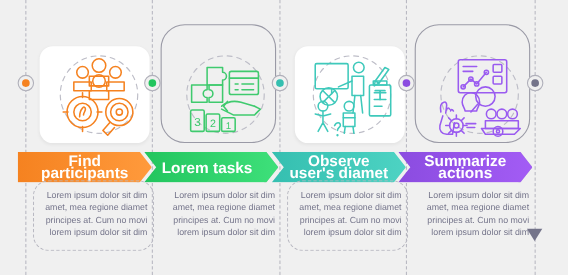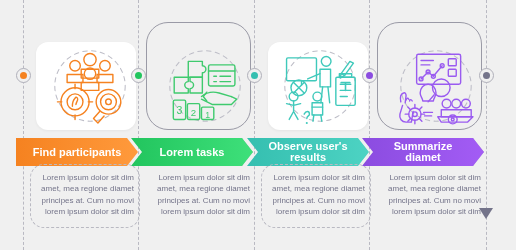--- a/index.html
+++ b/index.html
@@ -49,22 +49,22 @@
   
   .end-arrow{
     position:absolute;left:479px;top:208px;
     width:0;height:0;border-left:7px solid transparent;
     border-right:7px solid transparent;border-top:11px solid #74748a;
   }
 
   
   .banner{
     position:absolute;top:138px;height:28px;
-    display:flex;align-items:center;justify-content:center;
-    color:#fff;font-weight:bold;font-size:11px;line-height:11px;
+    display:flex;align-items:center;
+    color:#fff;font-weight:bold;font-size:14px;line-height:11px;
     text-align:center;padding:0 16px;box-sizing:border-box;
     clip-path:polygon(0 0, calc(100% - 11px) 0, 100% 50%, calc(100% - 11px) 100%, 0 100%);
   }
   .banner.notch{
     clip-path:polygon(0 0, calc(100% - 11px) 0, 100% 50%, calc(100% - 11px) 100%, 0 100%, 11px 50%);
   }
   .ghost{
     position:absolute;top:138px;height:28px;width:13px;
     border:1.2px solid #c3c3cc;box-sizing:border-box;
     clip-path:polygon(0 0, 2px 0, 13px 50%, 2px 100%, 0 100%, 11px 50%);
@@ -228,25 +228,25 @@
 
   <div class="banner" style="left:16px;width:122px;background:linear-gradient(90deg,#f58220,#ff9a3c)">
     <span>Find participants</span>
   </div>
 
   <div class="banner notch" style="left:131px;width:122px;background:linear-gradient(90deg,#22c55e,#3ee07a)">
     <span>Lorem tasks</span>
   </div>
 
   <div class="banner notch" style="left:247px;width:122px;background:linear-gradient(90deg,#35bfb0,#4dd3c3)">
-    <span>Observe user's results</span>
+    <span>Observe user's diamet</span>
   </div>
 
   <div class="banner notch" style="left:362px;width:122px;background:linear-gradient(90deg,#8b4ce0,#a35cf5)">
-    <span>Summarize diamet</span>
+    <span>Summarize actions</span>
   </div>
 
   <div class="desc-outline" style="left:30px;width:110px"></div>
   <div class="desc-outline" style="left:261px;width:110px"></div>
 
   <div class="desc" style="left:32px;width:106px">Lorem ipsum dolor sit dim amet, mea regione diamet principes at. Cum no movi lorem ipsum dolor sit dim</div>
   <div class="desc" style="left:148px;width:106px">Lorem ipsum dolor sit dim amet, mea regione diamet principes at. Cum no movi lorem ipsum dolor sit dim</div>
   <div class="desc" style="left:263px;width:106px">Lorem ipsum dolor sit dim amet, mea regione diamet principes at. Cum no movi lorem ipsum dolor sit dim</div>
   <div class="desc" style="left:379px;width:106px">Lorem ipsum dolor sit dim amet, mea regione diamet principes at. Cum no movi lorem ipsum dolor sit dim</div>
 

